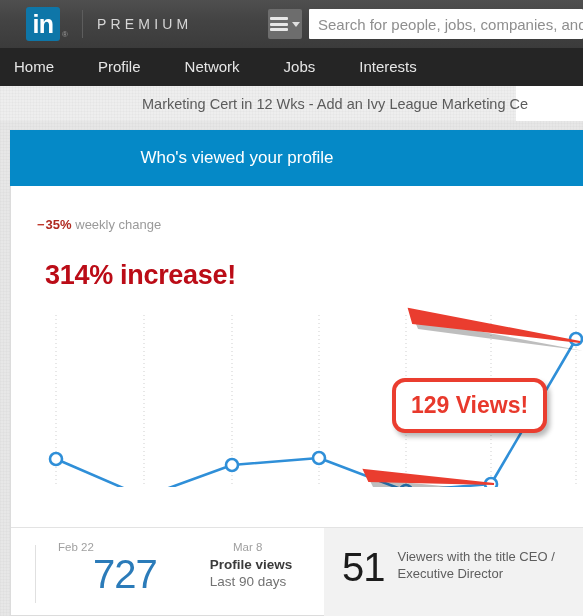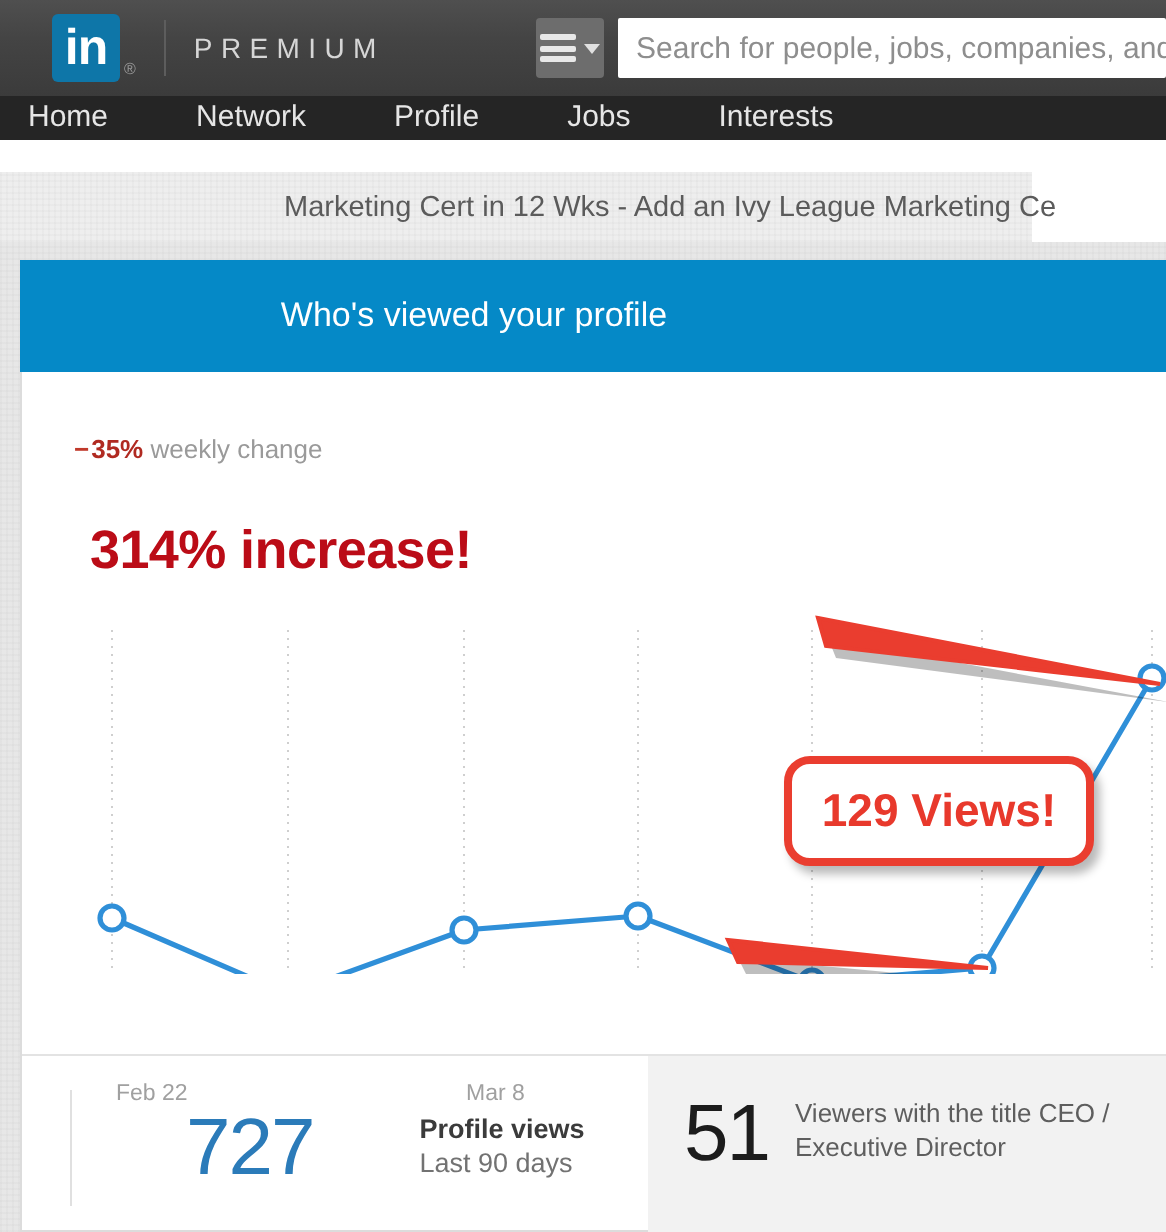--- a/index.html
+++ b/index.html
@@ -47,21 +47,21 @@
     display: flex; align-items: center; padding-left: 9px; border-radius: 1px;
   }
   .search-box input {
     border: none; outline: none; width: 100%; font-size: 15px; color: #8b8b8b;
     font-family: "Liberation Sans", sans-serif; background: transparent;
   }
   .search-box input::placeholder { color: #8e8e8e; }
 
   
   .navbar {
-    position: absolute; left: 0; top: 48px; width: 583px; height: 22px;
+    position: absolute; left: 0; top: 48px; width: 583px; height: 38px;
     background: #252525; display: flex; align-items: center;
   }
   .navbar a {
     color: #e6e6e6; font-size: 15px; text-decoration: none; padding: 0 22px;
     line-height: 38px;
   }
   .navbar a:first-child { padding-left: 14px; }
 
   
   .adstrip {
@@ -178,22 +178,22 @@
         <div class="menu-caret"></div>
       </div>
       <div class="search-box">
         <input type="text" placeholder="Search for people, jobs, companies, and" style="">
       </div>
     </div>
   </div>
 
   <div class="navbar">
     <a href="#">Home</a>
+    <a href="#">Profile</a>
     <a href="#">Network</a>
-    <a href="#">Profile</a>
     <a href="#">Jobs</a>
     <a href="#">Interests</a>
   </div>
 
   <div class="adstrip">
     <span class="ad-text">Marketing Cert in 12 Wks - Add an Ivy League Marketing Ce</span>
   </div>
 
   <div class="page-bg"></div>
 

